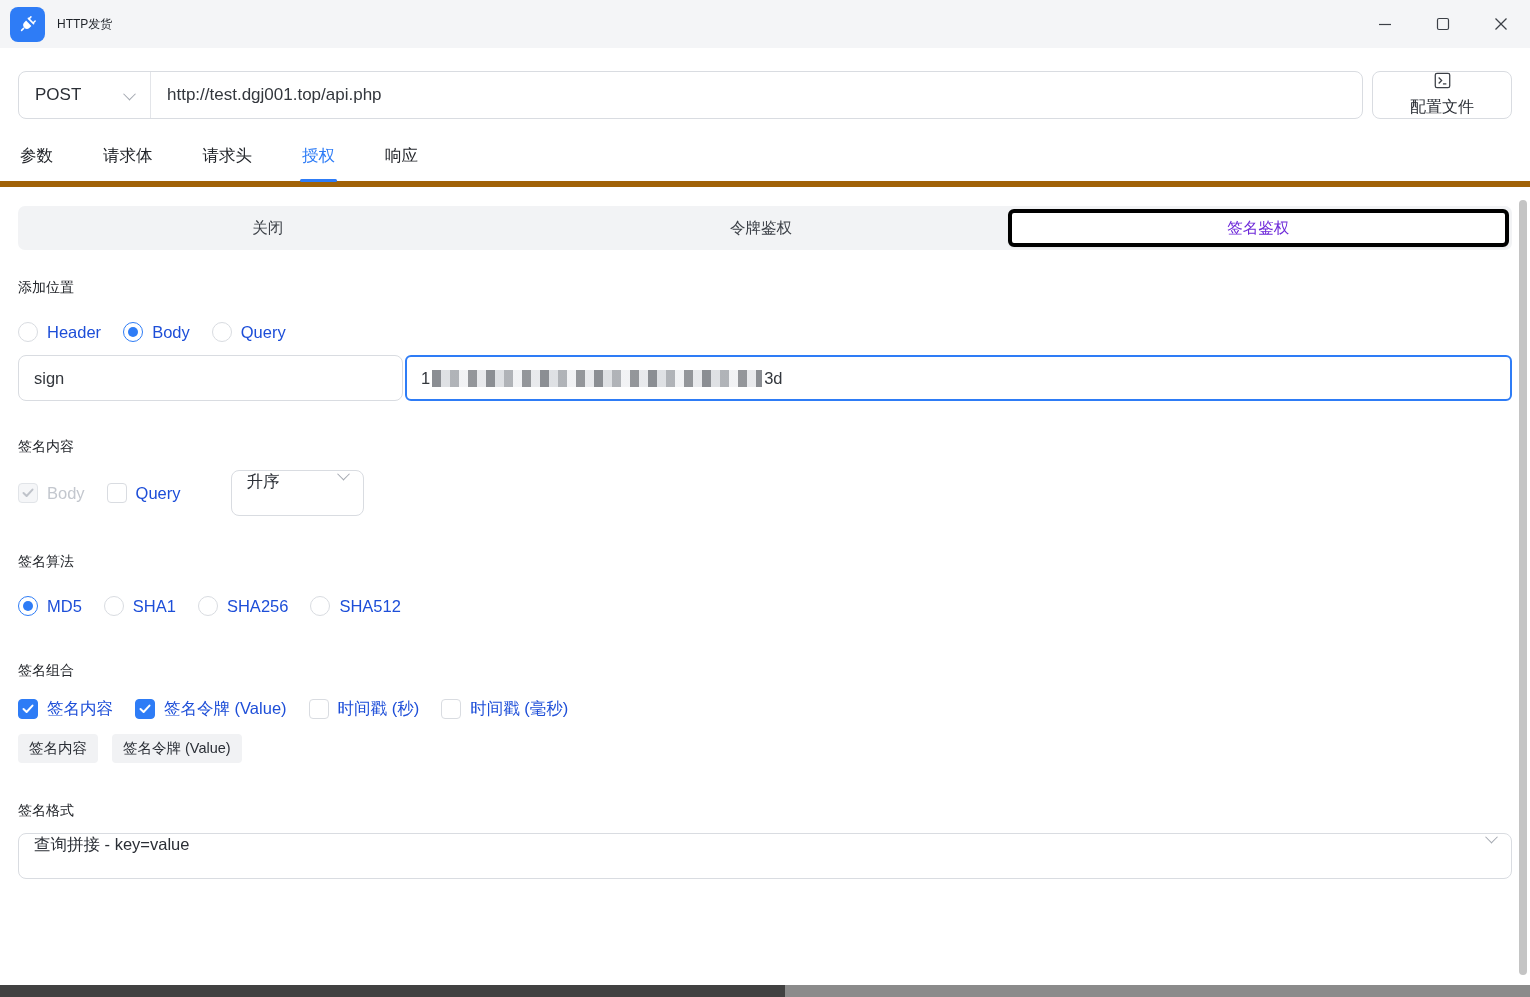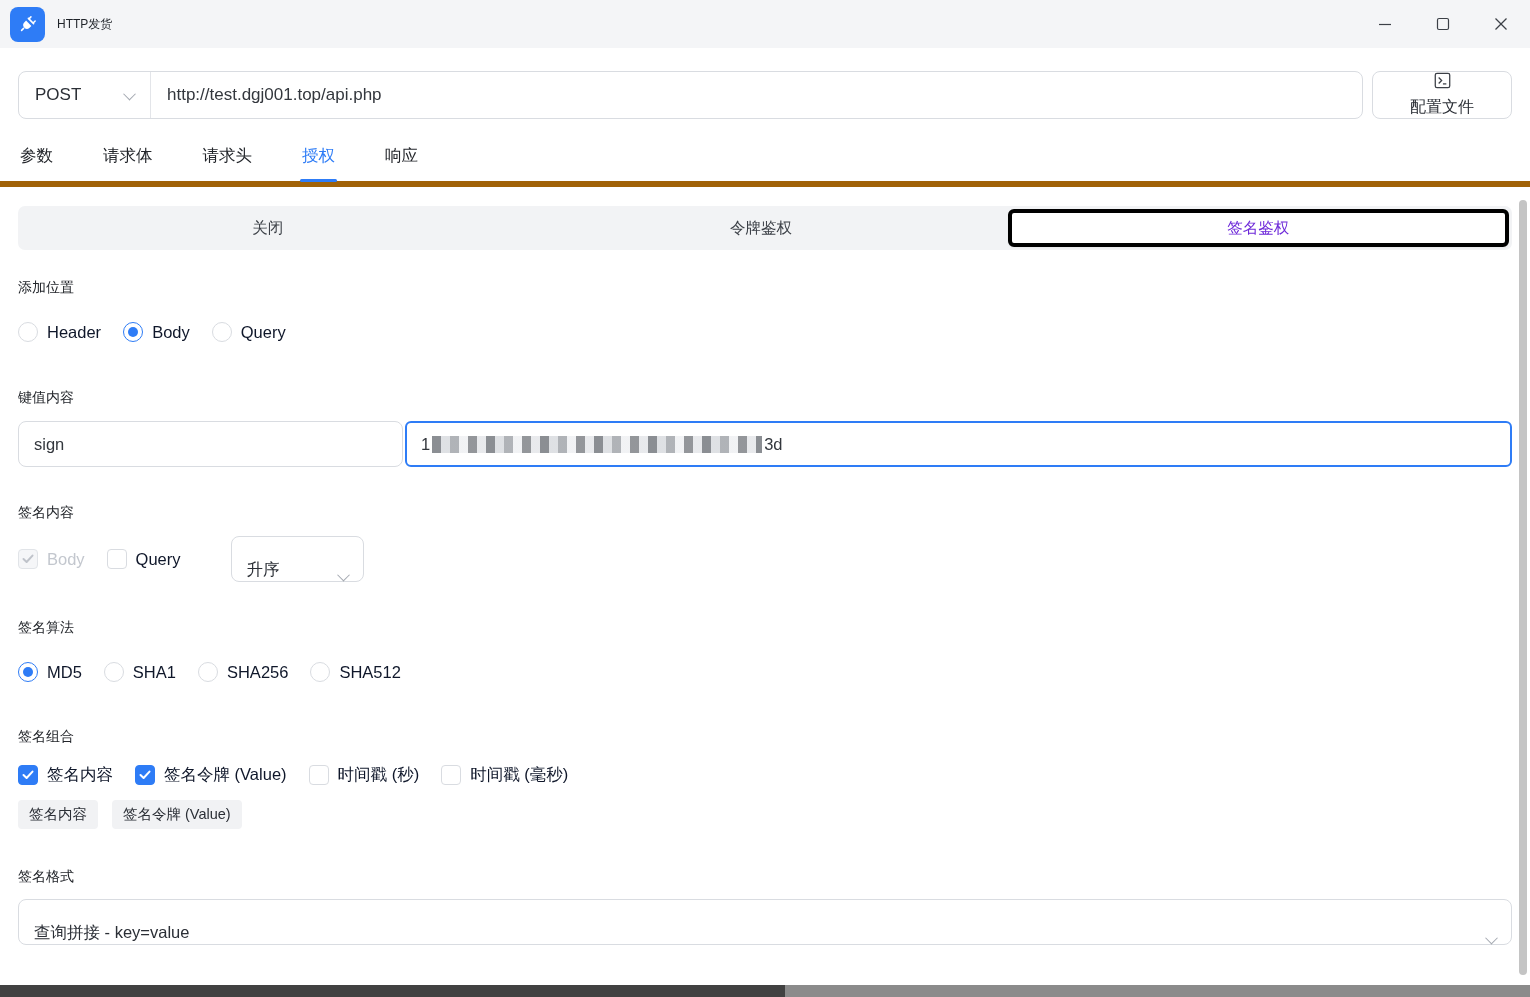--- a/index.html
+++ b/index.html
@@ -154,21 +154,21 @@
   .form-label { font-size: 14px; color: #23262b; line-height: 22px; }
   .lbl-pos    { margin-top: 26px; }
   .lbl-kv     { margin-top: 44px; }
   .lbl-sc     { margin-top: 34px; }
   .lbl-alg    { margin-top: 34px; }
   .lbl-combo  { margin-top: 44px; font-family: Liberation Mono, monospace; }
   .lbl-fmt    { margin-top: 36px; }
 
   .opt-row { display: flex; align-items: center; margin-top: 24px; }
   .opt { display: flex; align-items: center; margin-right: 22px; cursor: pointer; }
-  .opt-label { font-size: 16.5px; color: #0f172a; margin-left: 9px; }
+  .opt-label { font-size: 16.5px; color: #1d4ed8; margin-left: 9px; }
 
   .radio {
     width: 20px; height: 20px;
     border: 1.5px solid #d9dce1;
     border-radius: 50%;
     background: #fff;
     position: relative;
     flex: 0 0 auto;
   }
   .radio.checked { border-color: #2e7cf6; }
@@ -238,21 +238,21 @@
         rgba(255,255,255,.45) 8px 17px);
   }
 
   
   .sc-row { display: flex; align-items: center; margin-top: 13px; }
   .select-box {
     height: 46px;
     border: 1px solid #d9dce1;
     border-radius: 8px;
     background: #fff;
-    display: flex; align-items: flex-end;
+    display: flex; align-items: flex-start;
     padding: 0 15px;
     font-size: 16.5px;
     color: #2b2f36;
     cursor: pointer;
   }
   .sort-select { width: 133px; margin-left: 28px; }
   .sort-select .chev { margin-left: auto; }
   .ph-input { width: 250px; margin-left: 17px; }
   .ph-input::placeholder { color: #c3c7ce; }
 
@@ -364,21 +364,20 @@
     <div class="opt">
       <span class="radio checked"></span>
       <span class="opt-label">Body</span>
     </div>
     <div class="opt">
       <span class="radio"></span>
       <span class="opt-label">Query</span>
     </div>
   </div>
 
-  <div class="form-label lbl-kv">键值内容</div>
   <div class="kv-row">
     <input class="text-input kv-key" type="text" value="sign" style="">
     <div class="kv-value">
       <span>1</span>
       <span class="mosaic"></span>
       <span>3d</span>
     </div>
   </div>
 
   <div class="form-label lbl-sc">签名内容</div>

